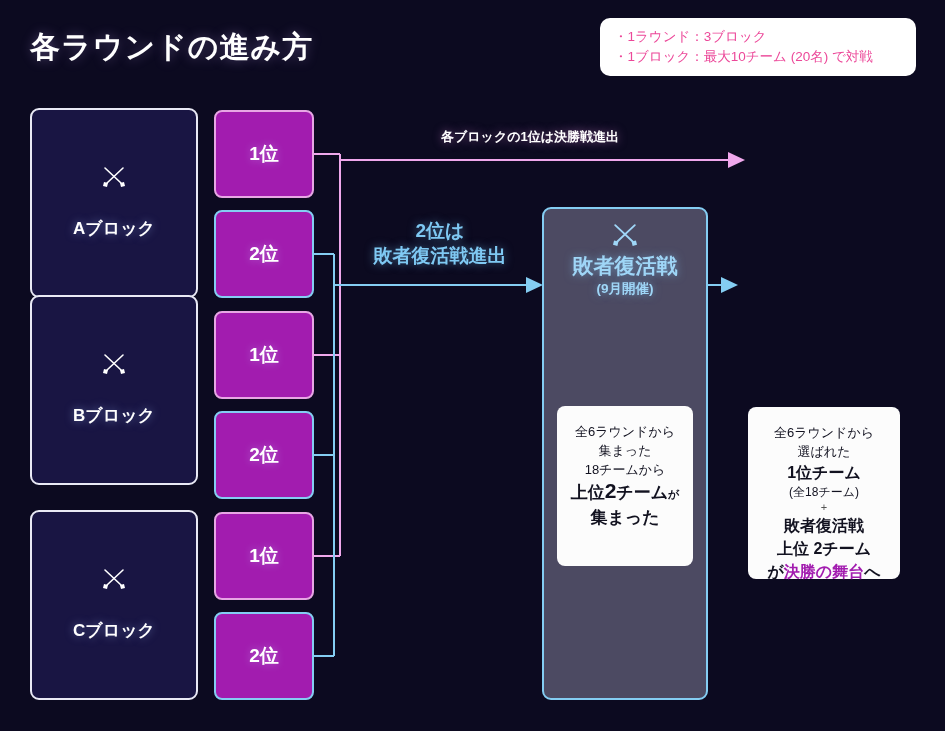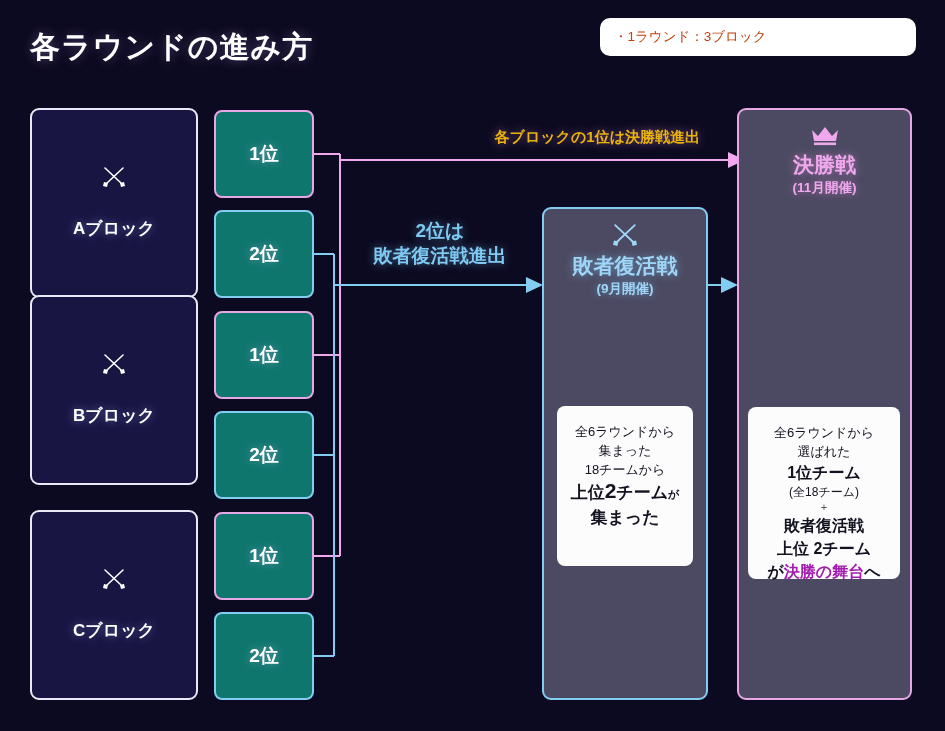--- a/index.html
+++ b/index.html
@@ -20,21 +20,21 @@
     text-shadow:0 0 12px rgba(200,170,255,.35);
   }
 
   
   .info-box{
     position:absolute;left:600px;top:18px;width:316px;
     background:#ffffff;border-radius:10px;
     padding:9px 14px;box-sizing:border-box;
   }
   .info-line{
-    color:#c2410c;font-size:13.5px;line-height:20px;
+    color:#ec4899;font-size:13.5px;line-height:20px;
     white-space:nowrap;
   }
 
   
   .block-card{
     position:absolute;left:30px;width:168px;height:190px;
     background:#191543;
     border:2px solid #e9e9f5;
     border-radius:9px;
     display:flex;flex-direction:column;
@@ -44,44 +44,43 @@
   }
   .block-card .sw{margin-bottom:6px;}
   .block-label{
     color:#ffffff;font-size:17px;font-weight:bold;
     text-shadow:0 0 8px rgba(160,190,255,.5);
   }
 
   
   .rank-box{
     position:absolute;left:214px;width:100px;height:88px;
-    background:#0f766e;
+    background:#a21caf;
     border-radius:8px;border:2px solid #e7a6e4;
     display:flex;align-items:center;justify-content:center;
     box-sizing:border-box;
   }
   .rank-box.second{border-color:#84cdf2;}
   .rank-label{
     color:#ffffff;font-size:19px;font-weight:bold;
     text-shadow:0 0 8px rgba(200,200,255,.45);
   }
 
   
   #wires{position:absolute;left:0;top:0;width:945px;height:731px;pointer-events:none;}
 
   
   .caption{
     position:absolute;font-weight:bold;text-align:center;
     white-space:pre-line;
   }
   .caption.pink{
     left:360px;top:128px;width:340px;
-    color:#eab308;font-size:15px;
+    color:#ffffff;font-size:13px;
     text-shadow:0 0 10px rgba(240,150,235,.5);
-    text-align:right;
   }
   .caption.blue{
     left:340px;top:218px;width:200px;
     color:#7fc9f3;font-size:19px;line-height:25px;
     text-shadow:0 0 10px rgba(120,200,245,.5);
   }
 
   
   .panel{
     position:absolute;
@@ -135,20 +134,21 @@
 </style>
 </head>
 <body>
 
 <div id="stage">
 
   <div class="page-title">各ラウンドの進み方</div>
 
   <div class="info-box">
     <div class="info-line">・1ラウンド：3ブロック</div>
+    <div class="info-line">・1ブロック：最大10チーム (20名) で対戦</div>
   </div>
 
   <svg id="wires" viewBox="0 0 945 731">
 
     <path d="M314,154 H340" stroke="#f0a8ec" stroke-width="2" fill="none"></path>
     <path d="M314,355 H340" stroke="#f0a8ec" stroke-width="2" fill="none"></path>
     <path d="M314,556 H340" stroke="#f0a8ec" stroke-width="2" fill="none"></path>
     <path d="M340,154 V556" stroke="#f0a8ec" stroke-width="2" fill="none"></path>
     <path d="M340,160 H728" stroke="#f0a8ec" stroke-width="2" fill="none"></path>
     <polygon points="728,152 745,160 728,168" fill="#f0a8ec"></polygon>
@@ -249,32 +249,20 @@
   <div class="note-card" id="note-loser">
     <div class="nl">全6ラウンドから</div>
     <div class="nl">集まった</div>
     <div class="nl">18チームから</div>
     <div class="nl bigger">
       <span>上位</span><span class="xl">2</span><span>チーム</span><span class="tiny">が</span>
     </div>
     <div class="nl bigger">集まった</div>
   </div>
 
-  <div class="panel" id="panel-final">
-    <div class="panel-head">
-      <span class="panel-icon">
-        <svg width="30" height="22" viewBox="0 0 30 22">
-          <path d="M2 6 L8 12 L15 3 L22 12 L28 6 L26 17 L4 17 Z" fill="#f0a8ec"></path>
-          <rect x="4" y="18.5" width="22" height="2.6" fill="#f0a8ec"></rect>
-        </svg>
-      </span>
-      <div class="panel-title">決勝戦</div>
-      <div class="panel-sub">(11月開催)</div>
-    </div>
-  </div>
 
   <div class="note-card" id="note-final">
     <div class="nl">全6ラウンドから</div>
     <div class="nl">選ばれた</div>
     <div class="nl big">1位チーム</div>
     <div class="nl small">(全18チーム)</div>
     <div class="nl plus">+</div>
     <div class="nl big">敗者復活戦</div>
     <div class="nl big">上位 2チーム</div>
     <div class="nl big">

